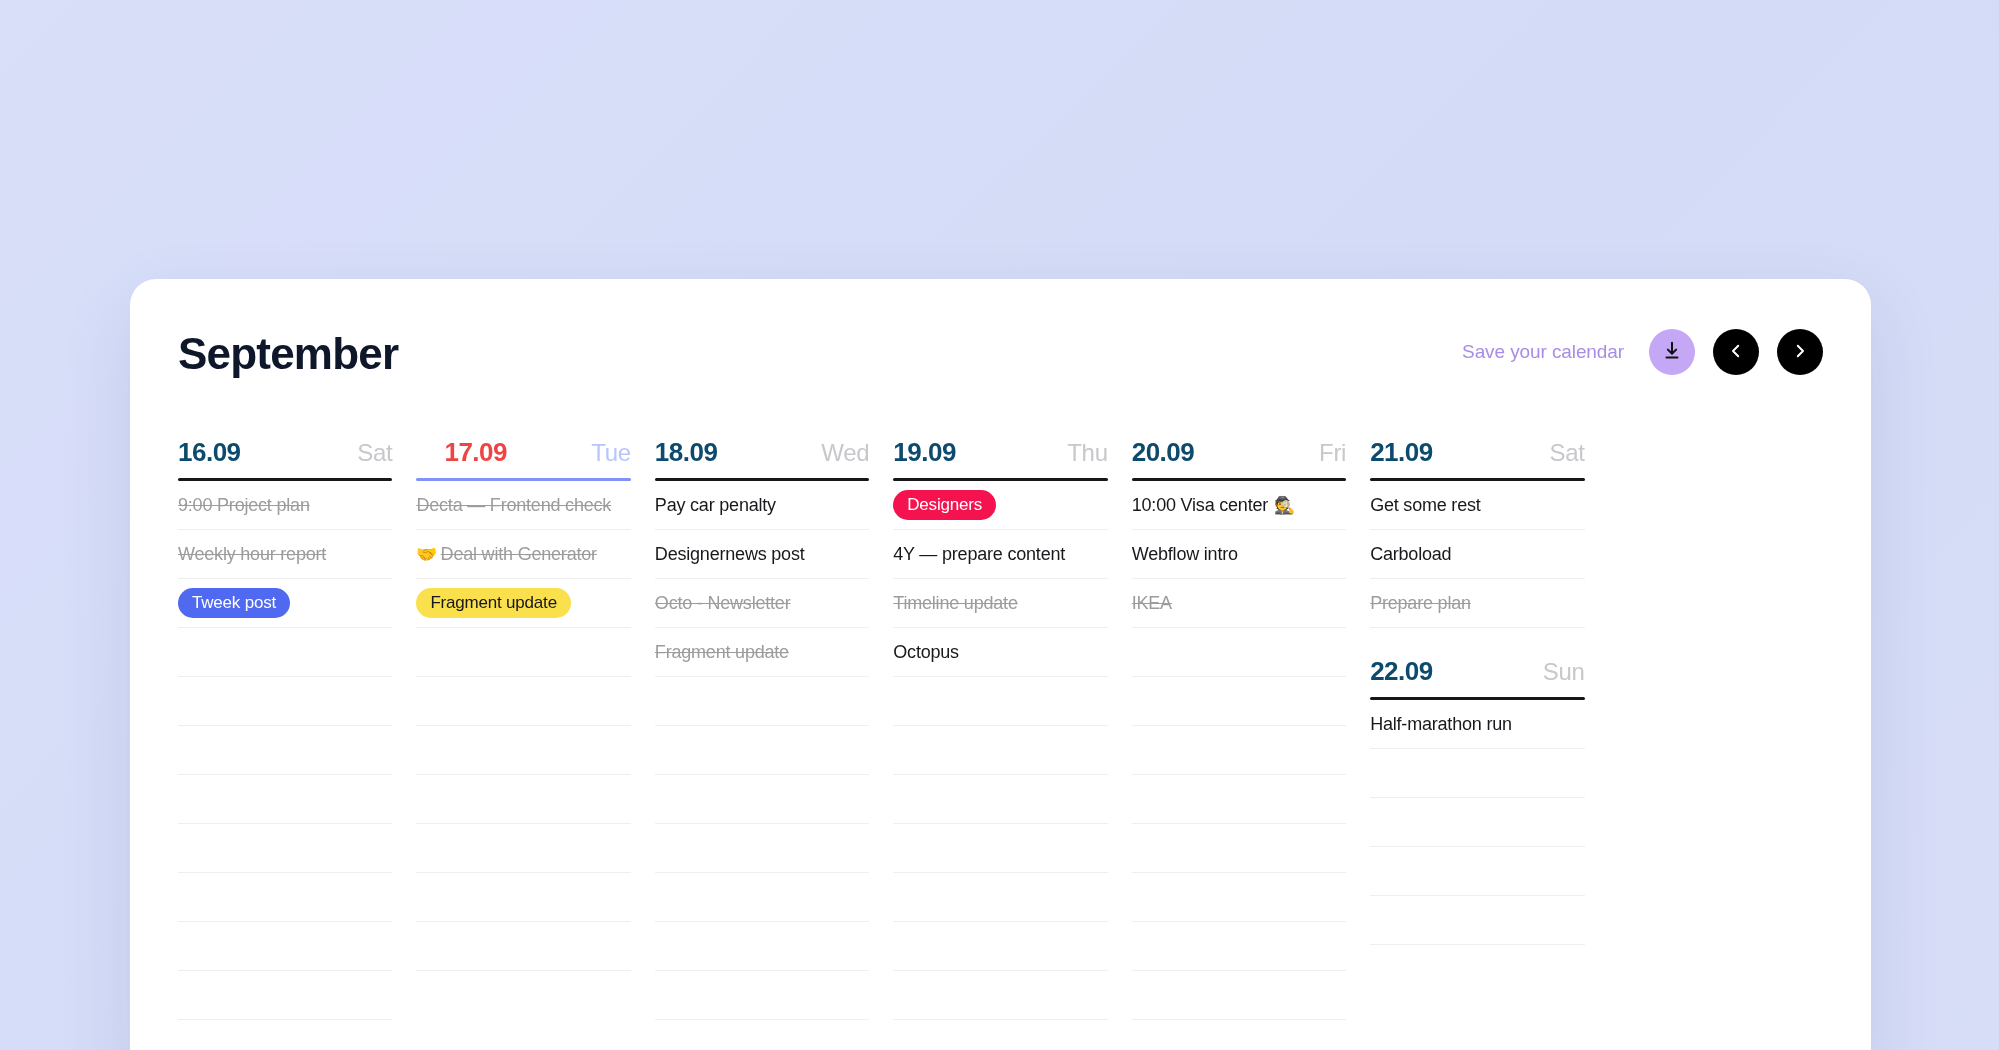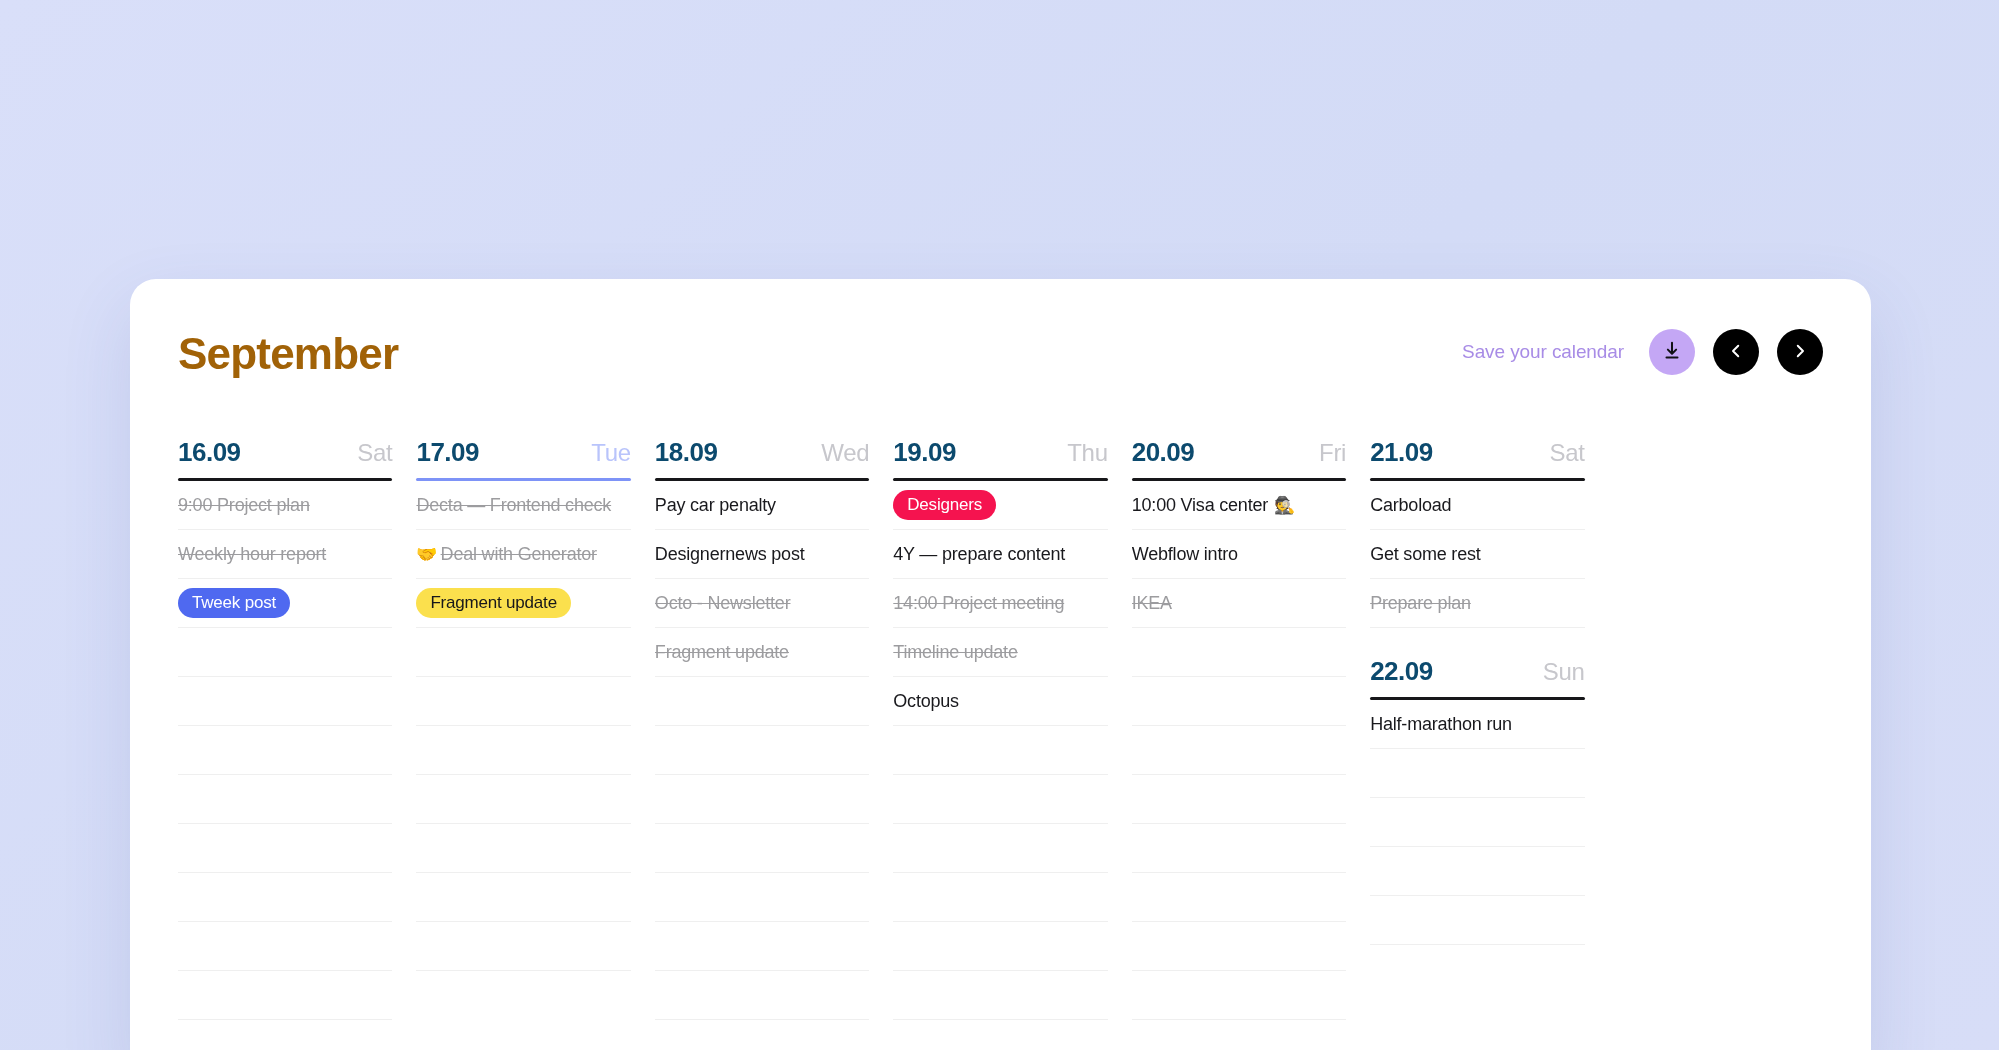--- a/index.html
+++ b/index.html
@@ -41,21 +41,21 @@
     position: relative;
     height: 134px;
     display: flex;
     align-items: center;
     justify-content: space-between;
   }
   .month-title {
     font-size: 44px;
     font-weight: bold;
     letter-spacing: -0.8px;
-    color: #a16207;
+    color: #0f172a;
     line-height: 1;
     padding-top: 16px;
   }
   .header-actions {
     display: flex;
     align-items: center;
     gap: 18px;
     padding-top: 12px;
     justify-content: flex-end;
   }
@@ -101,21 +101,21 @@
     font-size: 26px;
     font-weight: bold;
     color: #0c4a6e;
     letter-spacing: -0.5px;
   }
   .day-name {
     font-size: 24px;
     color: #c7c7cc;
     letter-spacing: -0.3px;
   }
-  .day-col.active .day-date { color: #0c4a6e; }
+  .day-col.active .day-date { color: #ef4444; margin-left: 28px; }
   .day-col.active .day-name { color: #b9c4fb; }
 
   .head-rule {
     height: 3px;
     background: #17171a;
     border-radius: 2px;
   }
   .day-col.active .head-rule { background: #7e93f7; }
 
   .task-list { list-style: none; }
@@ -292,23 +292,20 @@
           </div>
           <div class="head-rule"></div>
           <ul class="task-list">
             <li class="task-row">
               <span class="pill pink">Designers</span>
             </li>
             <li class="task-row">
               <span class="task-text">4Y — prepare content</span>
             </li>
             <li class="task-row done">
-              <span class="task-text">14:00 Project meeting</span>
-            </li>
-            <li class="task-row done">
               <span class="task-text">Timeline update</span>
             </li>
             <li class="task-row">
               <span class="task-text">Octopus</span>
             </li>
             <li class="task-row"></li>
             <li class="task-row"></li>
             <li class="task-row"></li>
             <li class="task-row"></li>
             <li class="task-row"></li>
@@ -346,24 +343,24 @@
         </div>
         <div class="day-col">
           <div class="day-col">
             <div class="day-head">
               <span class="day-date">21.09</span>
               <span class="day-name">Sat</span>
             </div>
             <div class="head-rule"></div>
             <ul class="task-list">
               <li class="task-row">
-                <span class="task-text">Carboload</span>
+                <span class="task-text">Get some rest</span>
               </li>
               <li class="task-row">
-                <span class="task-text">Get some rest</span>
+                <span class="task-text">Carboload</span>
               </li>
               <li class="task-row done">
                 <span class="task-text">Prepare plan</span>
               </li>
             </ul>
           </div>
           <div class="day-col sub-day">
             <div class="day-head">
               <span class="day-date">22.09</span>
               <span class="day-name">Sun</span>

